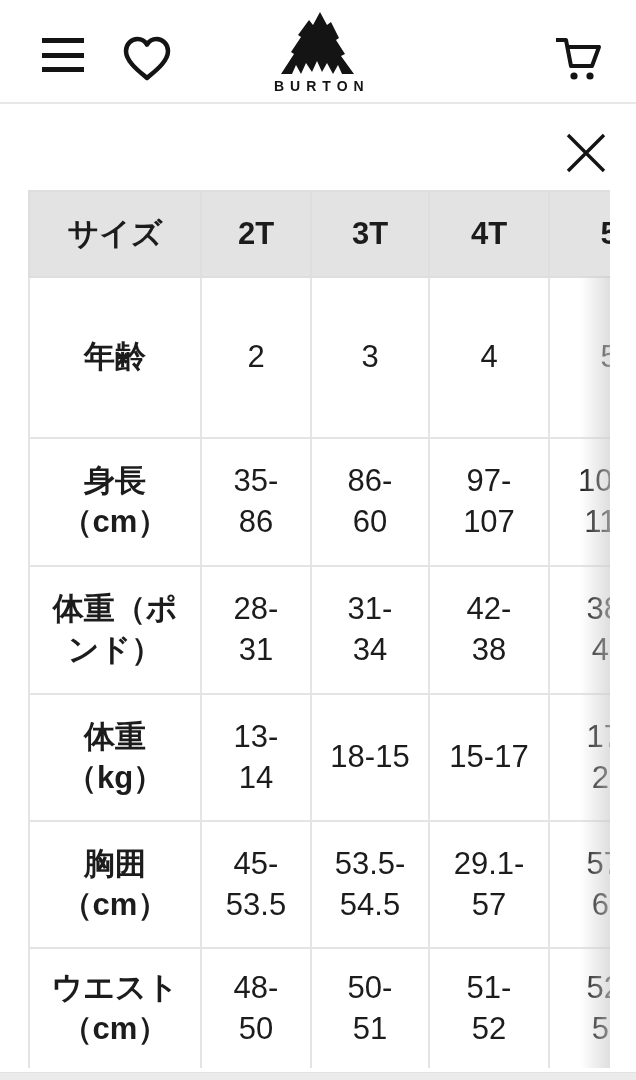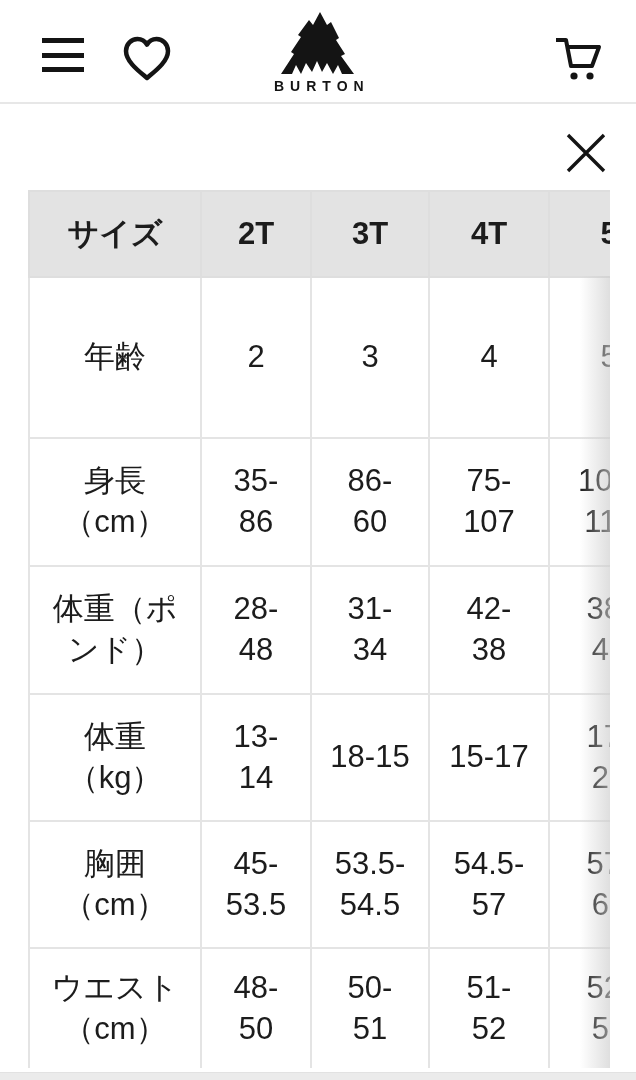--- a/index.html
+++ b/index.html
@@ -34,21 +34,21 @@
 
   .table-wrap { position:absolute; left:28px; top:190px; width:582px; height:878px;
                 overflow:hidden; }
 
   table { border-collapse:collapse; table-layout:fixed; width:640px; }
   col.c1{width:172px;} col.c2{width:110px;} col.c3{width:118px;} col.c4{width:120px;} col.c5{width:120px;}
 
   th, td { border:2px solid #e4e4e4; text-align:center; vertical-align:middle;
            font-size:31px; line-height:1.32; white-space:pre-line; background:#fff; }
   thead th { background:#e3e3e3; font-weight:bold; border-color:#dedede; }
-  tbody th { font-weight:normal; }
+  tbody th { font-weight:bold; }
   thead tr { height:86px; }
   tbody tr:nth-child(1){ height:161px; }
   tbody tr:nth-child(2){ height:128px; }
   tbody tr:nth-child(3){ height:128px; }
   tbody tr:nth-child(4){ height:127px; }
   tbody tr:nth-child(5){ height:127px; }
   tbody tr:nth-child(6){ height:121px; }
 
   .edge-fade { position:absolute; top:86px; right:0; bottom:0; width:30px;
                pointer-events:none;
@@ -128,30 +128,30 @@
             <td>4</td>
             <td>5</td>
           </tr>
           <tr>
             <th>身長
 （cm）</th>
             <td>35-
 86</td>
             <td>86-
 60</td>
-            <td>75-
+            <td>97-
 107</td>
             <td>107-
 117</td>
           </tr>
           <tr>
             <th>体重（ポ
 ンド）</th>
             <td>28-
-48</td>
+31</td>
             <td>31-
 34</td>
             <td>42-
 38</td>
             <td>38-
 43</td>
           </tr>
           <tr>
             <th>体重
 （kg）</th>
@@ -162,21 +162,21 @@
             <td>17-
 20</td>
           </tr>
           <tr>
             <th>胸囲
 （cm）</th>
             <td>45-
 53.5</td>
             <td>53.5-
 54.5</td>
-            <td>54.5-
+            <td>29.1-
 57</td>
             <td>57-
 60</td>
           </tr>
           <tr>
             <th>ウエスト
 （cm）</th>
             <td>48-
 50</td>
             <td>50-

